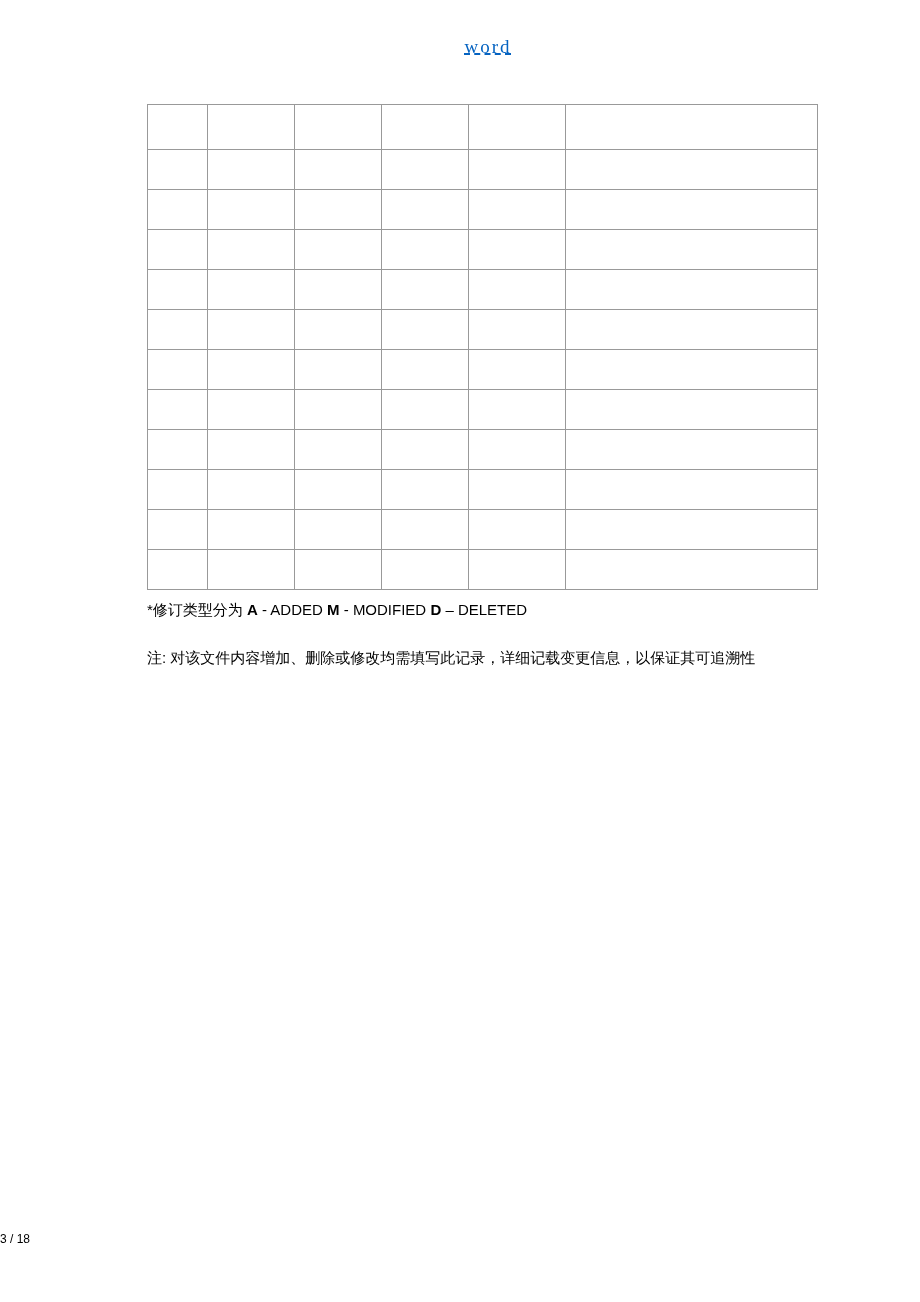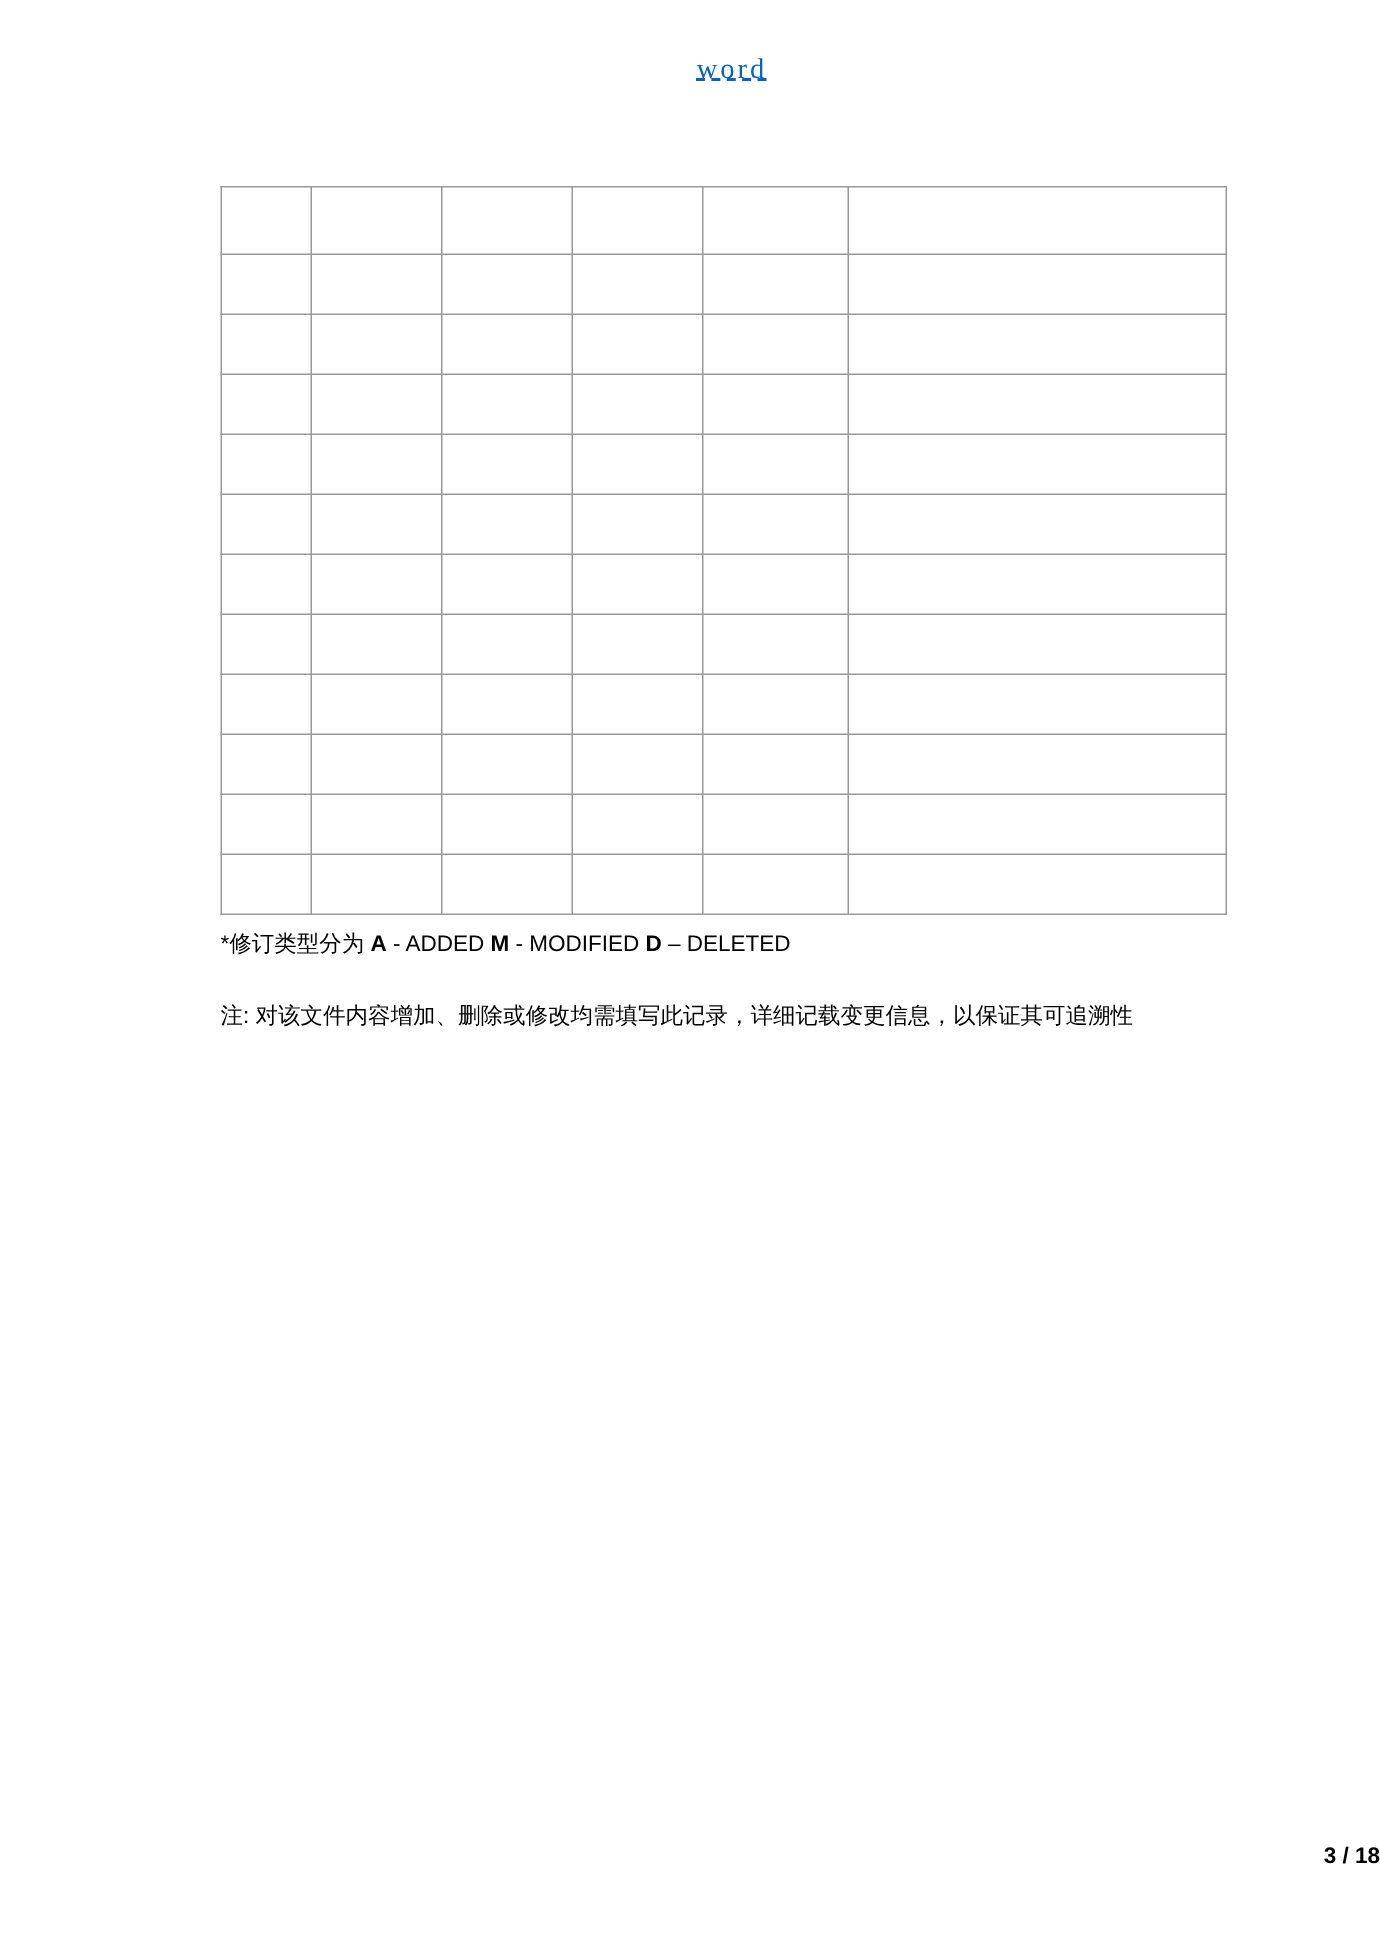--- a/index.html
+++ b/index.html
@@ -25,21 +25,21 @@
     .header-link a {
       color: #0563c1;
       text-decoration: underline;
       text-decoration-style: dashed;
       font-family: "SimSun", serif;
       font-size: 19px;
       letter-spacing: 2px;
     }
     .content {
       position: absolute;
-      top: 124px;
+      top: 104px;
       left: 128px;
       width: 670px;
       padding-left: 19px;
     }
     table {
       border-collapse: collapse;
       width: 100%;
       table-layout: fixed;
     }
     col.c1 { width: 60px; }
@@ -68,24 +68,23 @@
       margin-top: 22px;
       font-size: 15px;
       color: #000;
       line-height: 1.8;
     }
     .footer {
       position: absolute;
       bottom: 56px;
       left: 0;
       width: 100%;
-      text-align: right;
-      font-size: 15px;
+      text-align: left;
+      font-size: 12px;
       color: #000;
-      font-weight: bold;
     }
   </style>
 </head>
 <body>
 
 <div class="header-link">
   <a href="#">word</a>
 </div>
 
 <div class="content">

